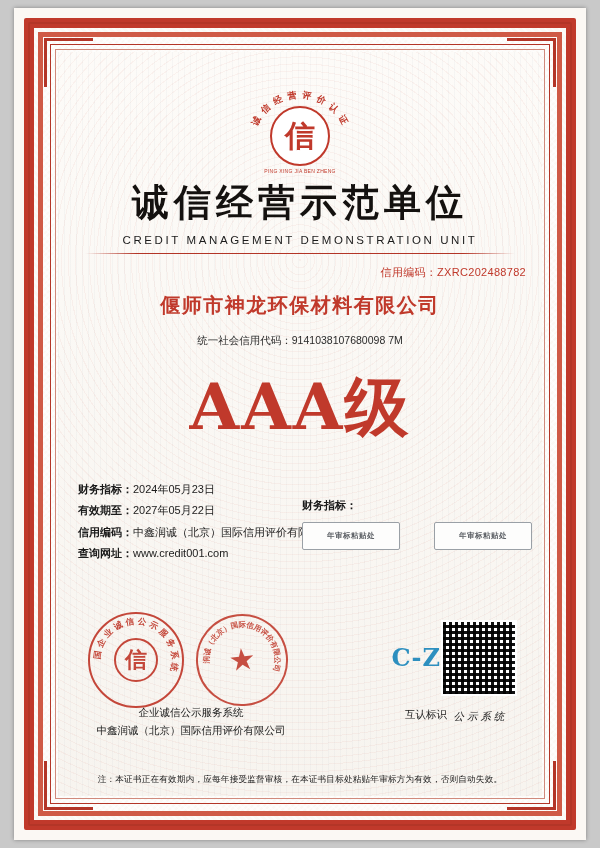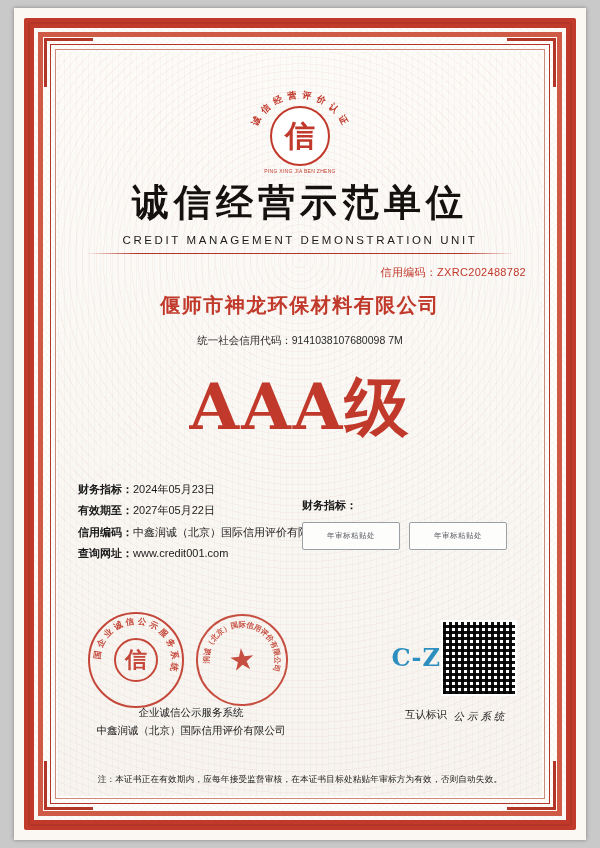--- a/index.html
+++ b/index.html
@@ -225,21 +225,21 @@
     right: 2px;
     top: 16px;
     width: 230px;
   }
   .annual-title {
     font-size: 11px;
     font-weight: bold;
     color: #1b1b1b;
     margin-bottom: 6px;
   }
-  .annual-boxes { display: flex; gap: 9px; }
+  .annual-boxes { display: flex; gap: 34px; font-weight: bold; }
   .annual-box {
     width: 96px; height: 26px;
     border: 1px solid #9aa0a6;
     border-radius: 2px;
     display: flex;
     align-items: center;
     justify-content: center;
     font-size: 7.5px;
     color: #5d6166;
     letter-spacing: 0.5px;

